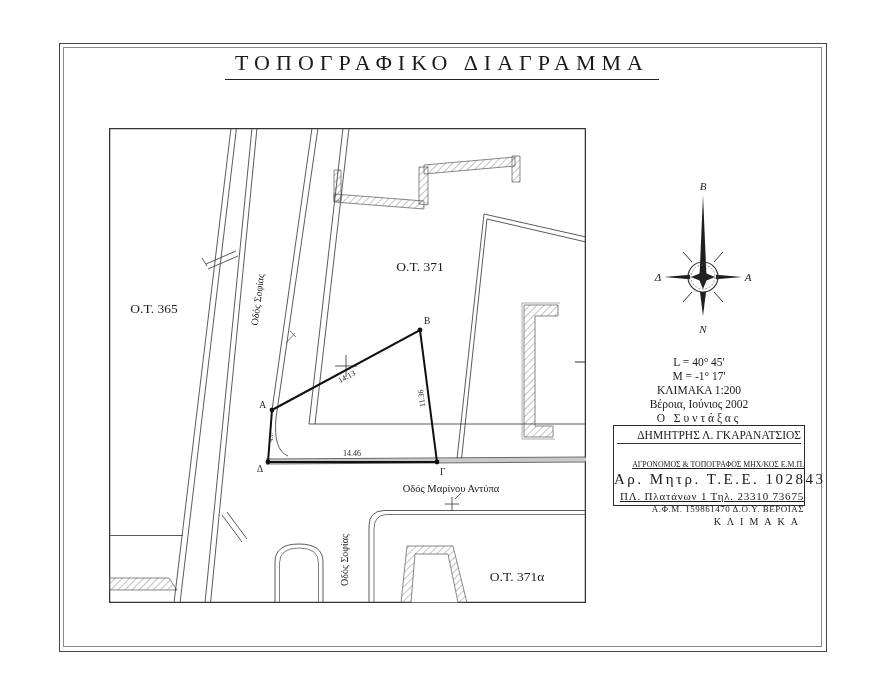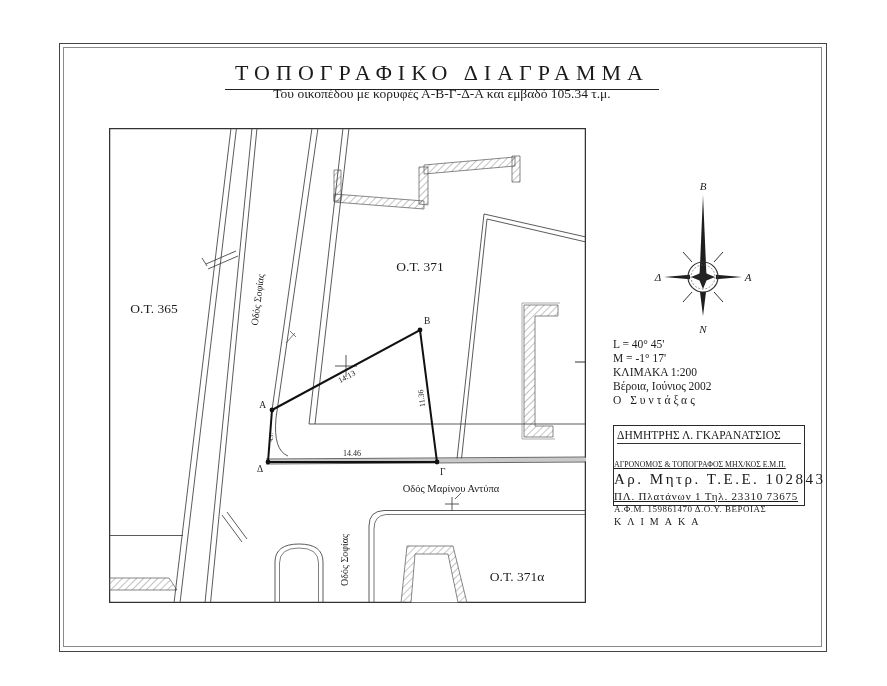--- a/index.html
+++ b/index.html
@@ -1,47 +1,46 @@
 <!DOCTYPE html>
 <html><head>
 <meta charset="utf-8">
 <style>
   html,body{margin:0;padding:0;background:#fff;width:887px;height:686px;overflow:hidden;}
   body{font-family:"Liberation Serif",serif;color:#1a1a1a;position:relative;}
   .abs{position:absolute;}
   #border-outer{left:59px;top:43px;width:766px;height:607px;border:1.4px solid #454545;}
   #border-inner{left:63px;top:47px;width:757px;height:598px;border:0.8px solid #8a8a8a;pointer-events:none;}
-  #title-wrap{left:59px;top:60px;width:766px;text-align:center;}
+  #title-wrap{left:59px;top:50px;width:766px;text-align:center;}
   #title{display:inline-block;font-size:22px;letter-spacing:6px;border-bottom:1.6px solid #222;padding:0 10px 3px 10px;white-space:nowrap;}
   #subtitle-wrap{left:59px;top:86px;width:766px;text-align:center;font-size:13.5px;line-height:15px;}
   #map-svg{left:109px;top:128px;}
   #compass-svg{left:645px;top:175px;}
-  #info-block{left:613px;top:337px;width:172px;text-align:left;font-size:11.5px;line-height:14px;}
+  #info-block{left:613px;top:355px;width:172px;text-align:center;font-size:11.5px;line-height:14px;}
   #info-block div{white-space:nowrap;}
   .spaced{letter-spacing:3px;}
-  #stamp{left:613px;top:425px;width:190px;height:76px;border:1.4px solid #2a2a2a;text-align:left;padding-top:3px;box-sizing:content-box;background:#fff;}
+  #stamp{left:613px;top:425px;width:190px;height:76px;border:1.4px solid #2a2a2a;text-align:right;padding-top:3px;box-sizing:content-box;background:#fff;}
   #stamp .s-name{font-size:11.5px;border-bottom:1px solid #333;padding-bottom:2px;margin:0 3px;white-space:nowrap;}
   #stamp .s-prof{font-size:7.8px;margin-top:16px;white-space:nowrap;text-decoration:underline;}
   #stamp .s-reg{font-size:15px;letter-spacing:2.5px;margin-top:2px;white-space:nowrap;}
   #stamp .s-addr{font-size:11px;letter-spacing:0.8px;margin-top:2px;white-space:nowrap;text-decoration:underline;}
   #stamp .s-tax{font-size:9px;letter-spacing:0.5px;margin-top:2px;white-space:nowrap;}
   #stamp .s-city{font-size:10px;letter-spacing:6px;margin-top:2px;white-space:nowrap;}
   svg text{font-family:"Liberation Serif",serif;fill:#1c1c1c;}
 </style>
 </head>
 <body>
 
 <div class="abs" id="border-outer"></div>
 <div class="abs" id="border-inner"></div>
 
 <div class="abs" id="title-wrap">
   <span id="title">ΤΟΠΟΓΡΑΦΙΚΟ ΔΙΑΓΡΑΜΜΑ</span>
 </div>
 <div class="abs" id="subtitle-wrap">
-  <div>Του οικοπέδου με κορυφές Α-Β-Γ-Δ-Α και εμβαδό 105.34 τ.μ.</div>
 </div>
 
 <svg class="abs" id="map-svg" width="477" height="475" viewBox="109 128 477 475" xmlns="http://www.w3.org/2000/svg">
   <defs>
     <pattern id="h" width="5" height="5" patternUnits="userSpaceOnUse" patternTransform="rotate(45)">
       <line x1="0" y1="0" x2="0" y2="5" stroke="#6a6a6a" stroke-width="0.8"></line>
     </pattern>
   </defs>
 
   <rect x="109.6" y="128.6" width="475.8" height="473.8" fill="none" stroke="#333" stroke-width="1.3"></rect>

